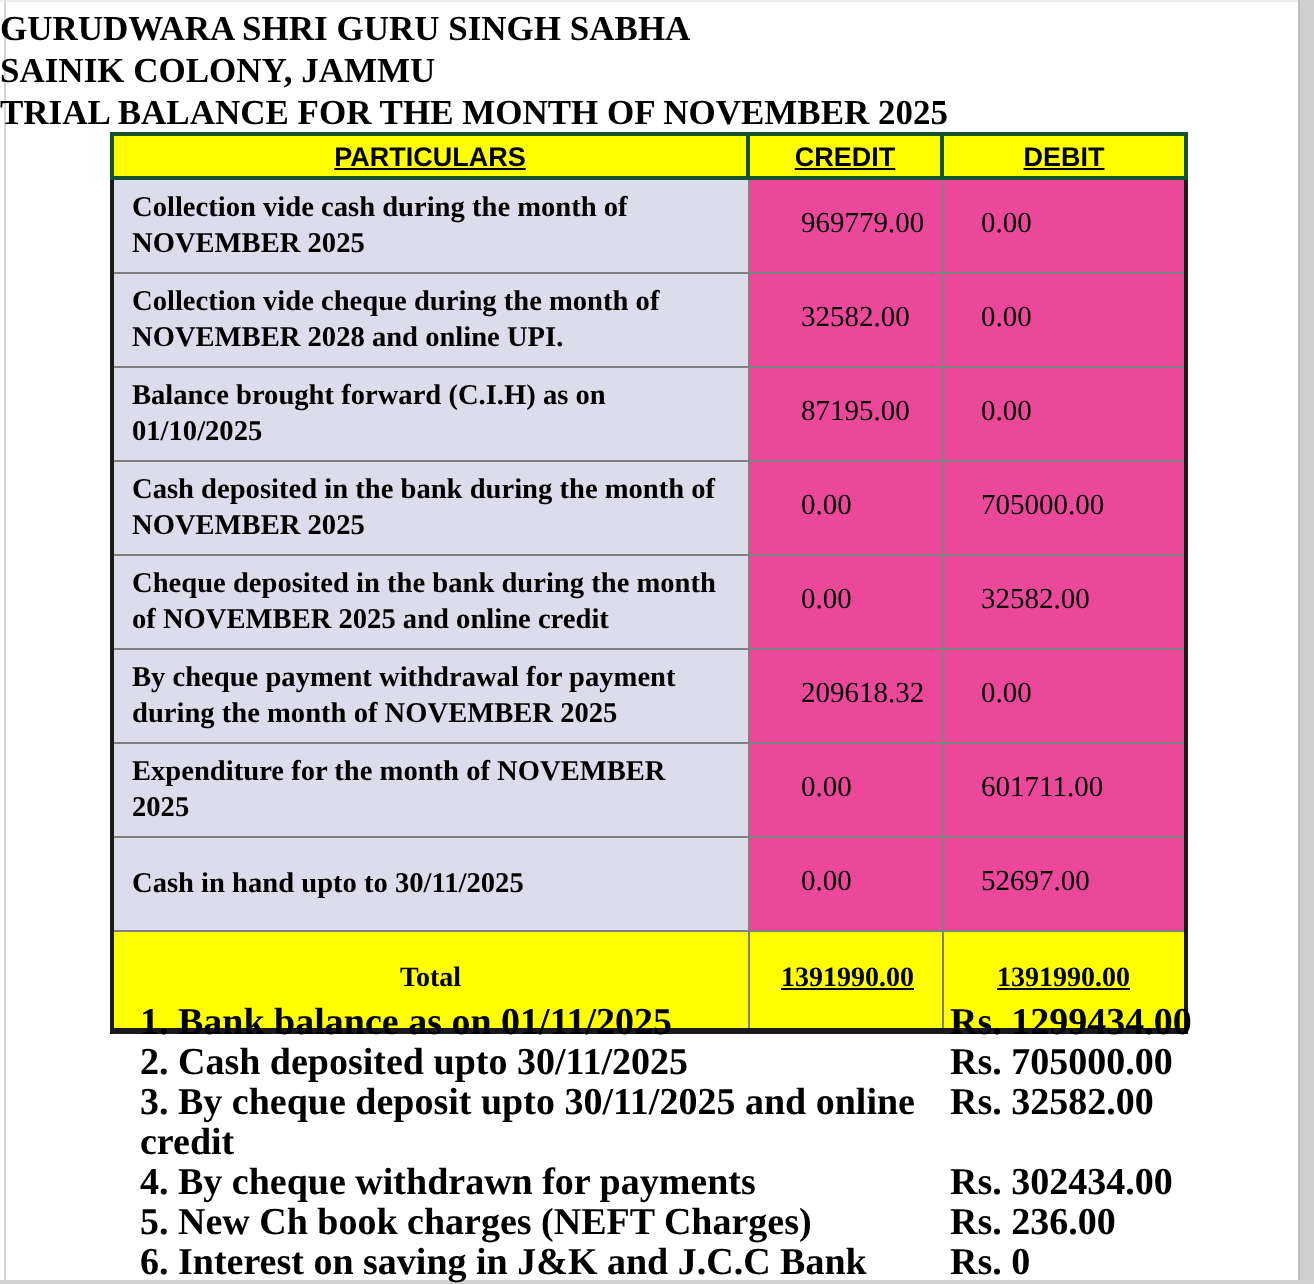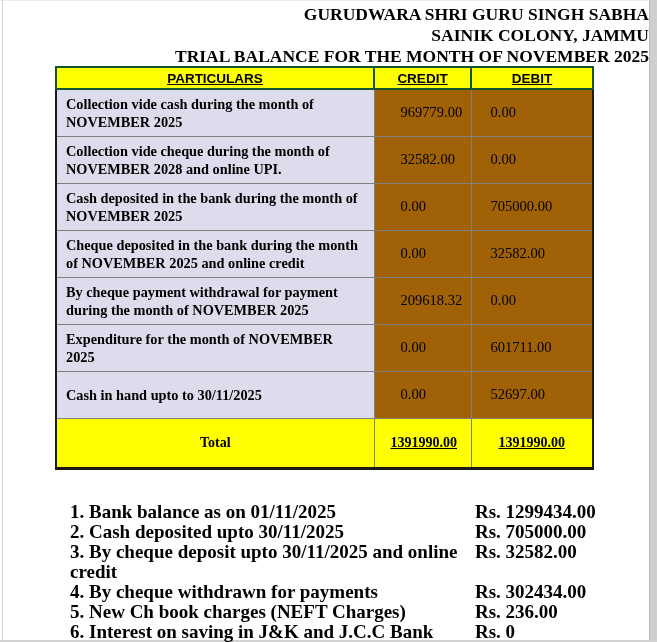--- a/index.html
+++ b/index.html
@@ -11,21 +11,21 @@
   }
   
   .edge-left  { position:absolute; left:2px; top:0; width:1px; height:642px; background:#d6d6d6; }
   .edge-right { position:absolute; right:0; top:0; width:7px; height:642px; background:#cfcfcf; border-left:1px solid #bdbdbd; }
   .edge-top    { position:absolute; top:0; left:0; width:657px; height:1px; background:#ededed; }
   .edge-bottom { position:absolute; bottom:0; left:0; width:657px; height:2px; background:#d2d2d2; }
 
   
   .title-block {
     position:absolute; top:4px; left:0; width:649px;
-    text-align:right; font-weight:bold; font-size:17.5px; line-height:21px;
+    text-align:left; font-weight:bold; font-size:17.5px; line-height:21px;
   }
 
   
   table.tb {
     position:absolute; left:55px; top:66px; width:537px;
     border-collapse:collapse; table-layout:fixed;
     border:2px solid #1a1a1a;
   }
   table.tb th {
     background:#ffff00;
@@ -33,21 +33,21 @@
     font-size:13.5px; font-weight:bold; text-decoration:underline;
     text-align:center; height:20px; padding:0;
     border:2px solid #14532d;
   }
   table.tb tbody tr { height:47px;margin-top:24px; }
   table.tb td { border:1px solid #808080; vertical-align:middle; }
   td.p {
     background:#dcdcec; font-weight:bold; font-size:14.3px; line-height:18px;
     padding:3px 4px 3px 9px; white-space:pre-line;
   }
-  td.v { background:#a16207; font-size:14.5px; text-align:left; }
+  td.v { background:#ec4899; font-size:14.5px; text-align:left; }
   td.v.credit { padding-left:26px; }
   td.v.debit  { padding-left:19px; }
 
   table.tb tfoot tr { height:25px;margin-top:28px; }
   table.tb tfoot td {
     background:#ffff00; font-weight:bold; font-size:14px; text-align:center;
     border-bottom:3px solid #1a1a1a; padding:0;
   }
   table.tb tfoot td.num { text-decoration:underline; padding:16px; }
 
@@ -91,20 +91,26 @@
     <tr>
       <td class="p">Collection vide cash during the month of
 NOVEMBER 2025</td>
       <td class="v credit">969779.00</td>
       <td class="v debit">0.00</td>
     </tr>
     <tr>
       <td class="p">Collection vide cheque during the month of
 NOVEMBER 2028 and online UPI.</td>
       <td class="v credit">32582.00</td>
+      <td class="v debit">0.00</td>
+    </tr>
+    <tr>
+      <td class="p">Balance brought forward (C.I.H) as on
+01/10/2025</td>
+      <td class="v credit">87195.00</td>
       <td class="v debit">0.00</td>
     </tr>
     <tr>
       <td class="p">Cash deposited in the bank during the month of
 NOVEMBER 2025</td>
       <td class="v credit">0.00</td>
       <td class="v debit">705000.00</td>
     </tr>
     <tr>
       <td class="p">Cheque deposited in the bank during the month

